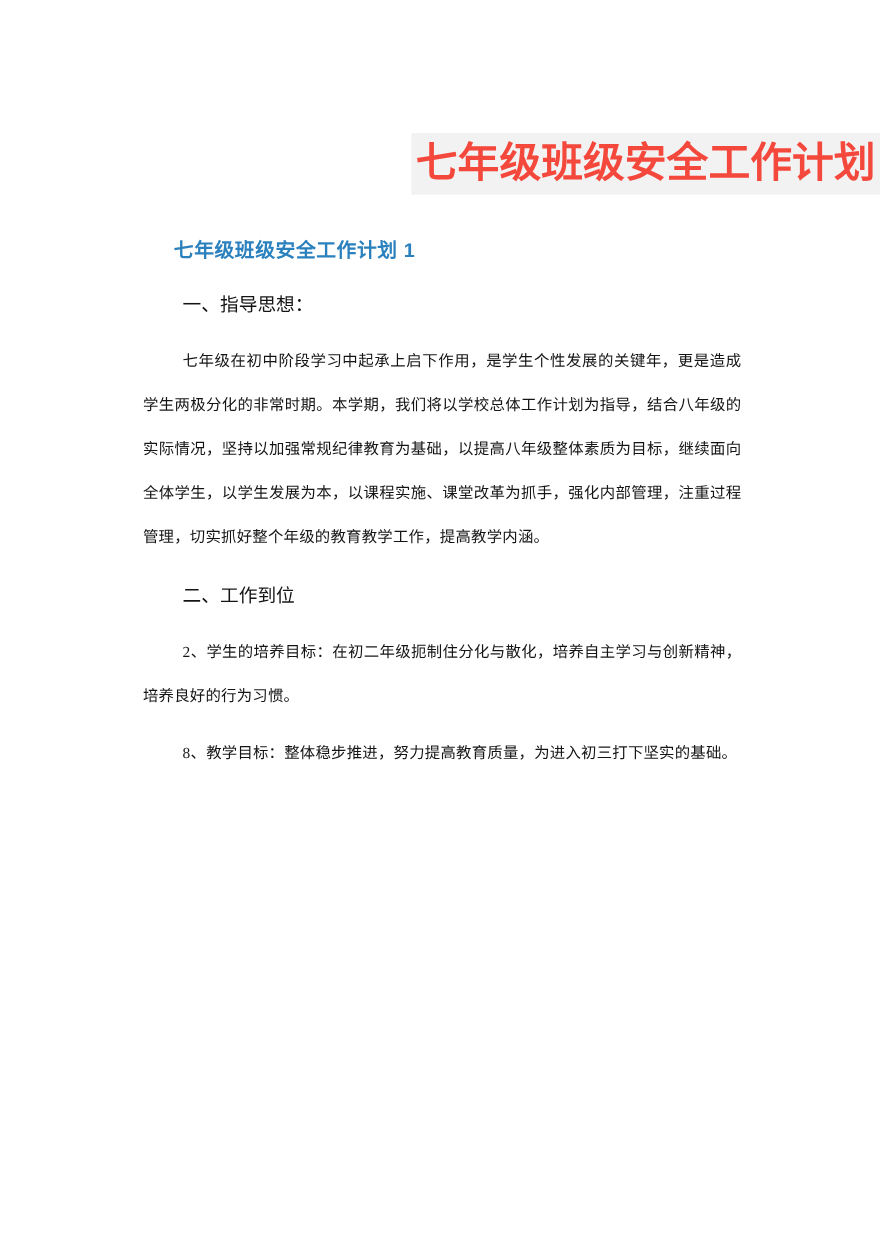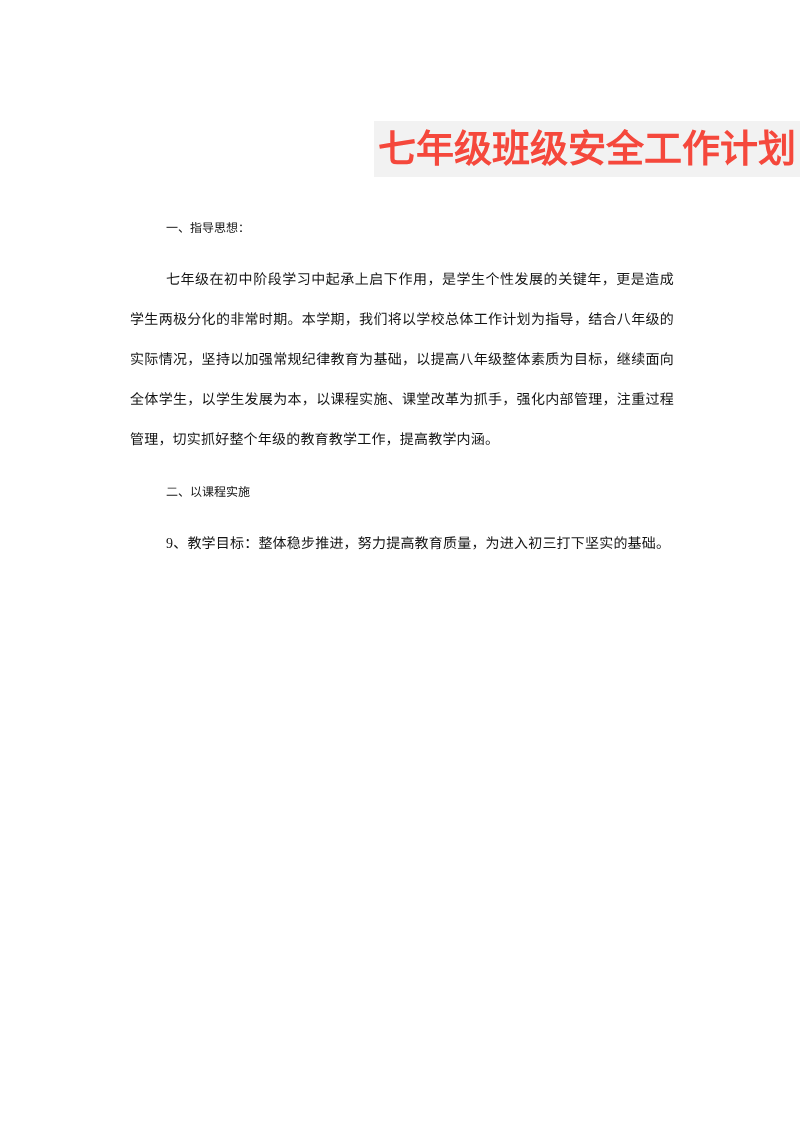--- a/index.html
+++ b/index.html
@@ -70,44 +70,46 @@
     text-align: justify;
     text-justify: inter-ideograph;
     text-indent: 36px;
     color: #141414;
     letter-spacing: 0.2px;
     font-family: "Liberation Serif", "DejaVu Serif", serif;
   }
 
   p.heading-line {
     margin: 0 0 12px 0;
-    font-size: 12px;
+    font-size: 17px;
     line-height: 40px;
     text-indent: 36px;
     color: #141414;
     font-family: "Liberation Serif", "DejaVu Serif", serif;
   }
 </style>
 </head>
 <body>
 
 <div class="page">
 
   <div class="doc-title-wrap">
     <h1 class="doc-title">七年级班级安全工作计划</h1>
   </div>
 
   <div class="content">
 
+    <div class="section-heading">七年级班级安全工作计划 1</div>
 
     <p class="heading-line">一、指导思想：</p>
 
     <p class="para">七年级在初中阶段学习中起承上启下作用，是学生个性发展的关键年，更是造成学生两极分化的非常时期。本学期，我们将以学校总体工作计划为指导，结合八年级的实际情况，坚持以加强常规纪律教育为基础，以提高八年级整体素质为目标，继续面向全体学生，以学生发展为本，以课程实施、课堂改革为抓手，强化内部管理，注重过程管理，切实抓好整个年级的教育教学工作，提高教学内涵。</p>
 
-    <p class="heading-line">二、以课程实施</p>
+    <p class="heading-line">二、工作到位</p>
 
 
+    <p class="para">2、学生的培养目标：在初二年级扼制住分化与散化，培养自主学习与创新精神，培养良好的行为习惯。</p>
 
-    <p class="para">9、教学目标：整体稳步推进，努力提高教育质量，为进入初三打下坚实的基础。</p>
+    <p class="para">8、教学目标：整体稳步推进，努力提高教育质量，为进入初三打下坚实的基础。</p>
 
   </div>
 
 </div>
 
 </body></html>

